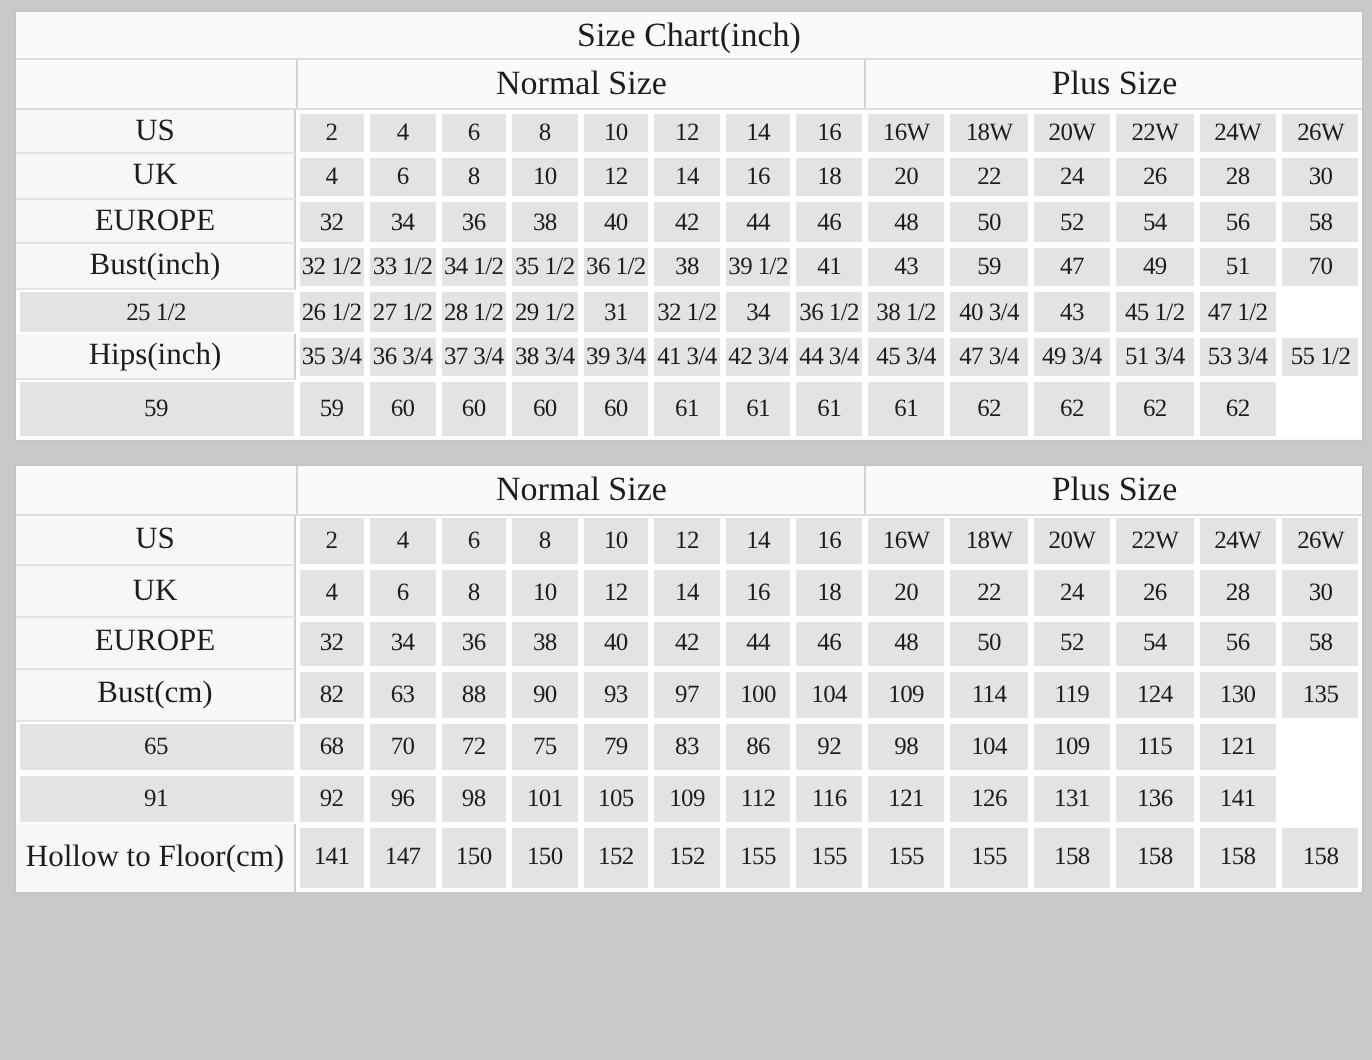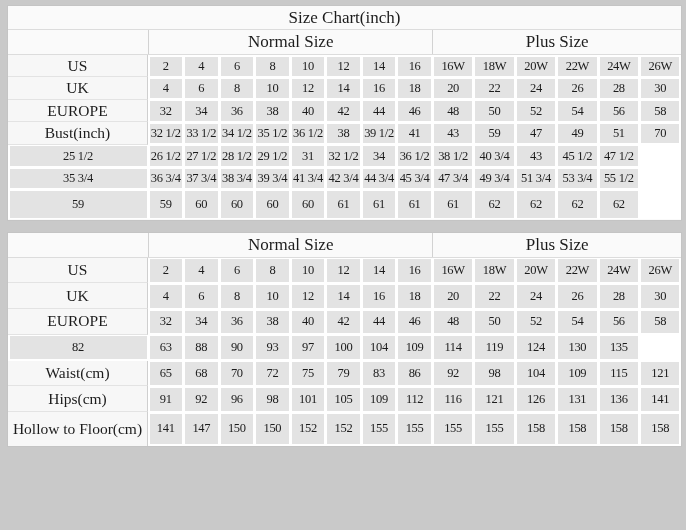--- a/index.html
+++ b/index.html
@@ -158,20 +158,21 @@
           <div class="table-cell">32 1/2</div>
           <div class="table-cell">34</div>
           <div class="table-cell">36 1/2</div>
           <div class="table-cell">38 1/2</div>
           <div class="table-cell">40 3/4</div>
           <div class="table-cell">43</div>
           <div class="table-cell">45 1/2</div>
           <div class="table-cell">47 1/2</div>
         </div>
         <div class="data-row">
+          <div class="row-label">Hips(inch)</div>
           <div class="table-cell">35 3/4</div>
           <div class="table-cell">36 3/4</div>
           <div class="table-cell">37 3/4</div>
           <div class="table-cell">38 3/4</div>
           <div class="table-cell">39 3/4</div>
           <div class="table-cell">41 3/4</div>
           <div class="table-cell">42 3/4</div>
           <div class="table-cell">44 3/4</div>
           <div class="table-cell">45 3/4</div>
           <div class="table-cell">47 3/4</div>
@@ -251,54 +252,53 @@
           <div class="table-cell">44</div>
           <div class="table-cell">46</div>
           <div class="table-cell">48</div>
           <div class="table-cell">50</div>
           <div class="table-cell">52</div>
           <div class="table-cell">54</div>
           <div class="table-cell">56</div>
           <div class="table-cell">58</div>
         </div>
         <div class="data-row">
+          <div class="row-label">Bust(cm)</div>
           <div class="table-cell">82</div>
           <div class="table-cell">63</div>
           <div class="table-cell">88</div>
           <div class="table-cell">90</div>
           <div class="table-cell">93</div>
           <div class="table-cell">97</div>
           <div class="table-cell">100</div>
           <div class="table-cell">104</div>
           <div class="table-cell">109</div>
           <div class="table-cell">114</div>
           <div class="table-cell">119</div>
           <div class="table-cell">124</div>
           <div class="table-cell">130</div>
           <div class="table-cell">135</div>
         </div>
         <div class="data-row">
-          <div class="row-label">Waist(cm)</div>
           <div class="table-cell">65</div>
           <div class="table-cell">68</div>
           <div class="table-cell">70</div>
           <div class="table-cell">72</div>
           <div class="table-cell">75</div>
           <div class="table-cell">79</div>
           <div class="table-cell">83</div>
           <div class="table-cell">86</div>
           <div class="table-cell">92</div>
           <div class="table-cell">98</div>
           <div class="table-cell">104</div>
           <div class="table-cell">109</div>
           <div class="table-cell">115</div>
           <div class="table-cell">121</div>
         </div>
         <div class="data-row">
-          <div class="row-label">Hips(cm)</div>
           <div class="table-cell">91</div>
           <div class="table-cell">92</div>
           <div class="table-cell">96</div>
           <div class="table-cell">98</div>
           <div class="table-cell">101</div>
           <div class="table-cell">105</div>
           <div class="table-cell">109</div>
           <div class="table-cell">112</div>
           <div class="table-cell">116</div>
           <div class="table-cell">121</div>

